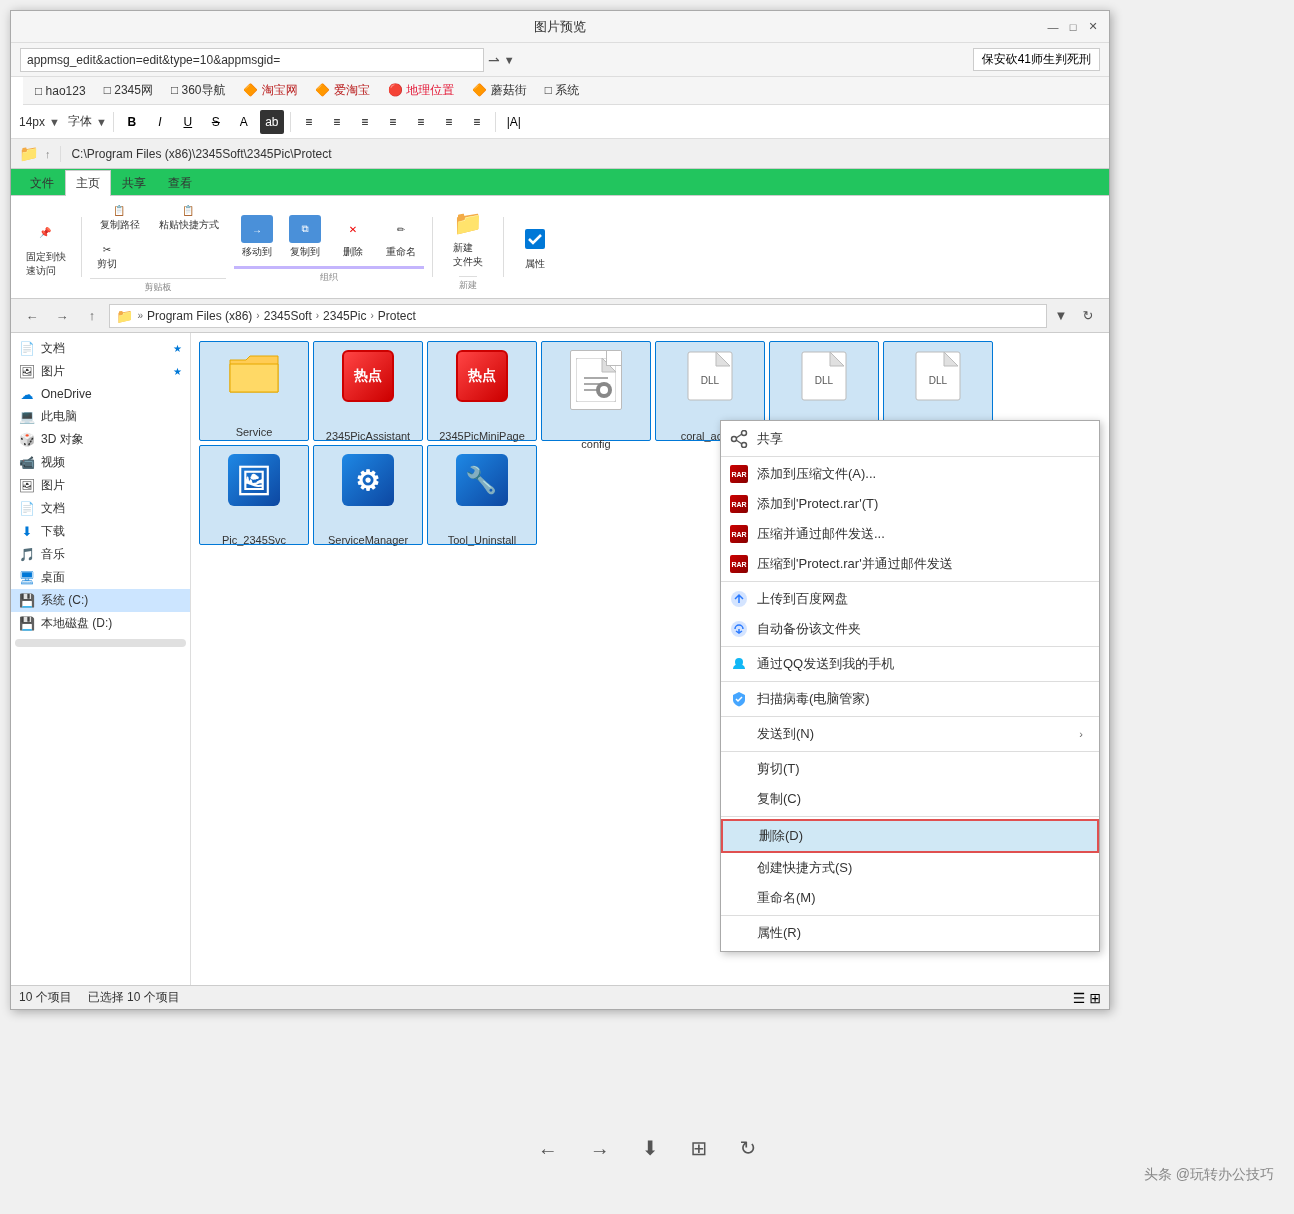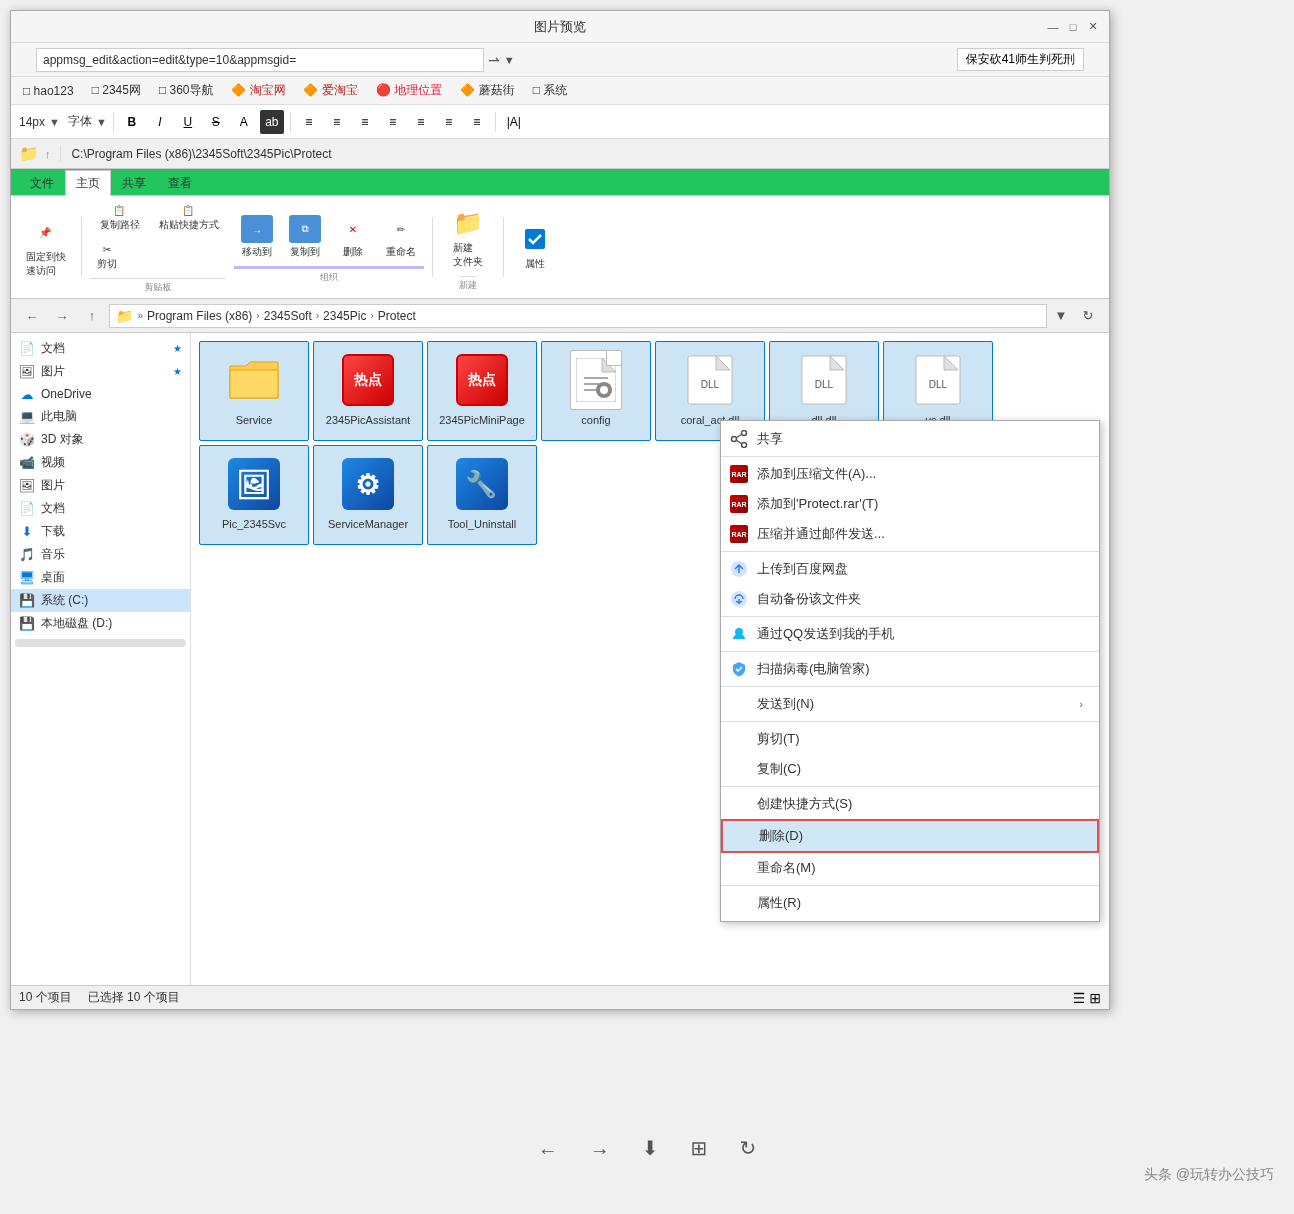--- a/index.html
+++ b/index.html
@@ -58,21 +58,21 @@
       color: #555;
     }
 
     
     .browser-bar {
       height: 34px;
       background: #f5f5f5;
       border-bottom: 1px solid #ddd;
       display: flex;
       align-items: center;
-      padding: 0 25px;
+      padding: 0 9px;
       gap: 4px;
       flex-shrink: 0;
     }
     .address-input {
       flex: 1;
       height: 24px;
       border: 1px solid #ccc;
       background: #fff;
       padding: 0 6px;
       font-size: 12px;
@@ -83,20 +83,21 @@
     .bookmarks-bar {
       height: 28px;
       background: #f5f5f5;
       border-bottom: 1px solid #ddd;
       display: flex;
       align-items: center;
       padding: 0 6px;
       gap: 6px;
       flex-shrink: 0;
       overflow: hidden;
+      margin-left: 12px;
     }
     .bookmark-item {
       font-size: 12px;
       color: #333;
       white-space: nowrap;
       padding: 2px 6px;
       cursor: pointer;
       border-radius: 2px;
     }
     .bookmark-jd { color: #e31837; }
@@ -335,20 +336,21 @@
       height: 100px;
       display: flex;
       flex-direction: column;
       align-items: center;
       justify-content: flex-start;
       padding: 8px 4px 4px;
       cursor: pointer;
       border: 1px solid transparent;
       border-radius: 2px;
       background: #e8f4fd;
+      gap: 24px;
     }
     .file-item.selected { border-color: #0078d7; background: #cde4f5; }
     .file-icon-large {
       width: 60px;
       height: 60px;
       display: flex;
       align-items: center;
       justify-content: center;
       margin-bottom: 4px;
     }
@@ -873,20 +875,26 @@
       <div style="width:18px;height:18px;background:linear-gradient(135deg,#cc0000,#880000);border-radius:2px;display:flex;align-items:center;justify-content:center;color:#fff;font-size:7px;font-weight:bold;">RAR</div>
     </span>
     <span>添加到'Protect.rar'(T)</span>
   </div>
   <div class="ctx-item">
     <span class="ctx-icon">
       <div style="width:18px;height:18px;background:linear-gradient(135deg,#cc0000,#880000);border-radius:2px;display:flex;align-items:center;justify-content:center;color:#fff;font-size:7px;font-weight:bold;">RAR</div>
     </span>
     <span>压缩并通过邮件发送...</span>
   </div>
+  <div class="ctx-item">
+    <span class="ctx-icon">
+      <div style="width:18px;height:18px;background:linear-gradient(135deg,#cc0000,#880000);border-radius:2px;display:flex;align-items:center;justify-content:center;color:#fff;font-size:7px;font-weight:bold;">RAR</div>
+    </span>
+    <span>压缩到'Protect.rar'并通过邮件发送</span>
+  </div>
 
   <div class="ctx-sep"></div>
 
   <div class="ctx-item">
     <span class="ctx-icon">
       <svg width="18" height="18" viewBox="0 0 18 18">
         <circle cx="9" cy="9" r="8" fill="#2979ff" opacity="0.2"></circle>
         <path d="M9,5 L9,13 M5,9 L9,5 L13,9" stroke="#2979ff" stroke-width="1.5" fill="none"></path>
       </svg>
     </span>
@@ -941,28 +949,28 @@
     <span class="ctx-icon"></span>
     <span>剪切(T)</span>
   </div>
   <div class="ctx-item">
     <span class="ctx-icon"></span>
     <span>复制(C)</span>
   </div>
 
   <div class="ctx-sep"></div>
 
-  <div class="ctx-item">
-    <span class="ctx-icon"></span>
-    <span>创建快捷方式(S)</span>
-  </div>
-
   <div class="ctx-item delete-item">
     <span class="ctx-icon"></span>
     <span>删除(D)</span>
+  </div>
+
+  <div class="ctx-item">
+    <span class="ctx-icon"></span>
+    <span>创建快捷方式(S)</span>
   </div>
 
   <div class="ctx-item">
     <span class="ctx-icon"></span>
     <span>重命名(M)</span>
   </div>
 
   <div class="ctx-sep"></div>
 
   <div class="ctx-item">

